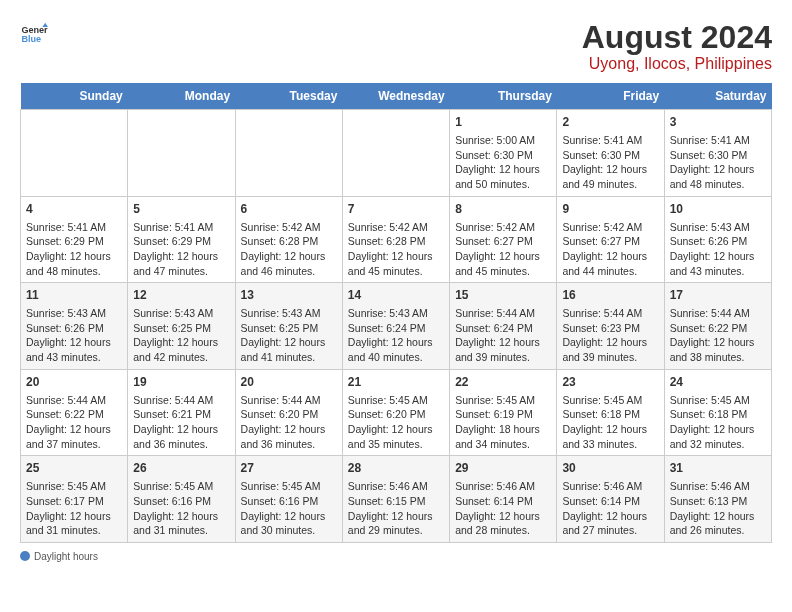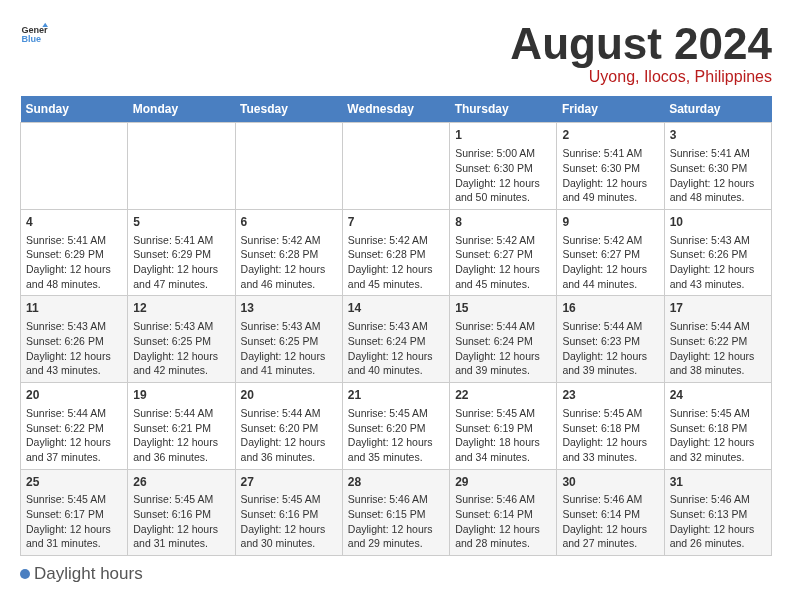--- a/index.html
+++ b/index.html
@@ -22,39 +22,39 @@
       gap: 2px;
     }
     .logo-icon {
       width: 28px;
       height: 28px;
     }
     .title-block {
       text-align: right;
     }
     .title-block h1 {
-      font-size: 44px;
+      font-size: 32px;
       font-weight: bold;
       color: #333;
       line-height: 1.1;
     }
     .title-block h2 {
       font-size: 16px;
       font-weight: normal;
       color: #b91c1c;
     }
     table {
       width: 100%;
       border-collapse: collapse;
       font-size: 11px;
     }
     th {
       background-color: #4a7fc1;
       color: #fff;
-      text-align: left;
+      text-align: right;
       padding: 6px 5px;
       font-size: 12px;
       font-weight: bold;
     }
     td {
       border: 1px solid #ccc;
       vertical-align: top;
       padding: 4px 5px;
       height: 80px;
       width: 107px;
@@ -75,21 +75,21 @@
       background-color: #f5f5f5;
     }
     tr:nth-child(even) td {
       background-color: #fff;
     }
     tr:first-child td {
       background-color: #fff;
     }
     .legend {
       margin-top: 8px;
-      font-size: 17px;
+      font-size: 10px;
       color: #555;
       display: flex;
       gap: 20px;
     }
     .legend-item {
       display: flex;
       align-items: center;
       gap: 4px;
     }
     .legend-dot {

